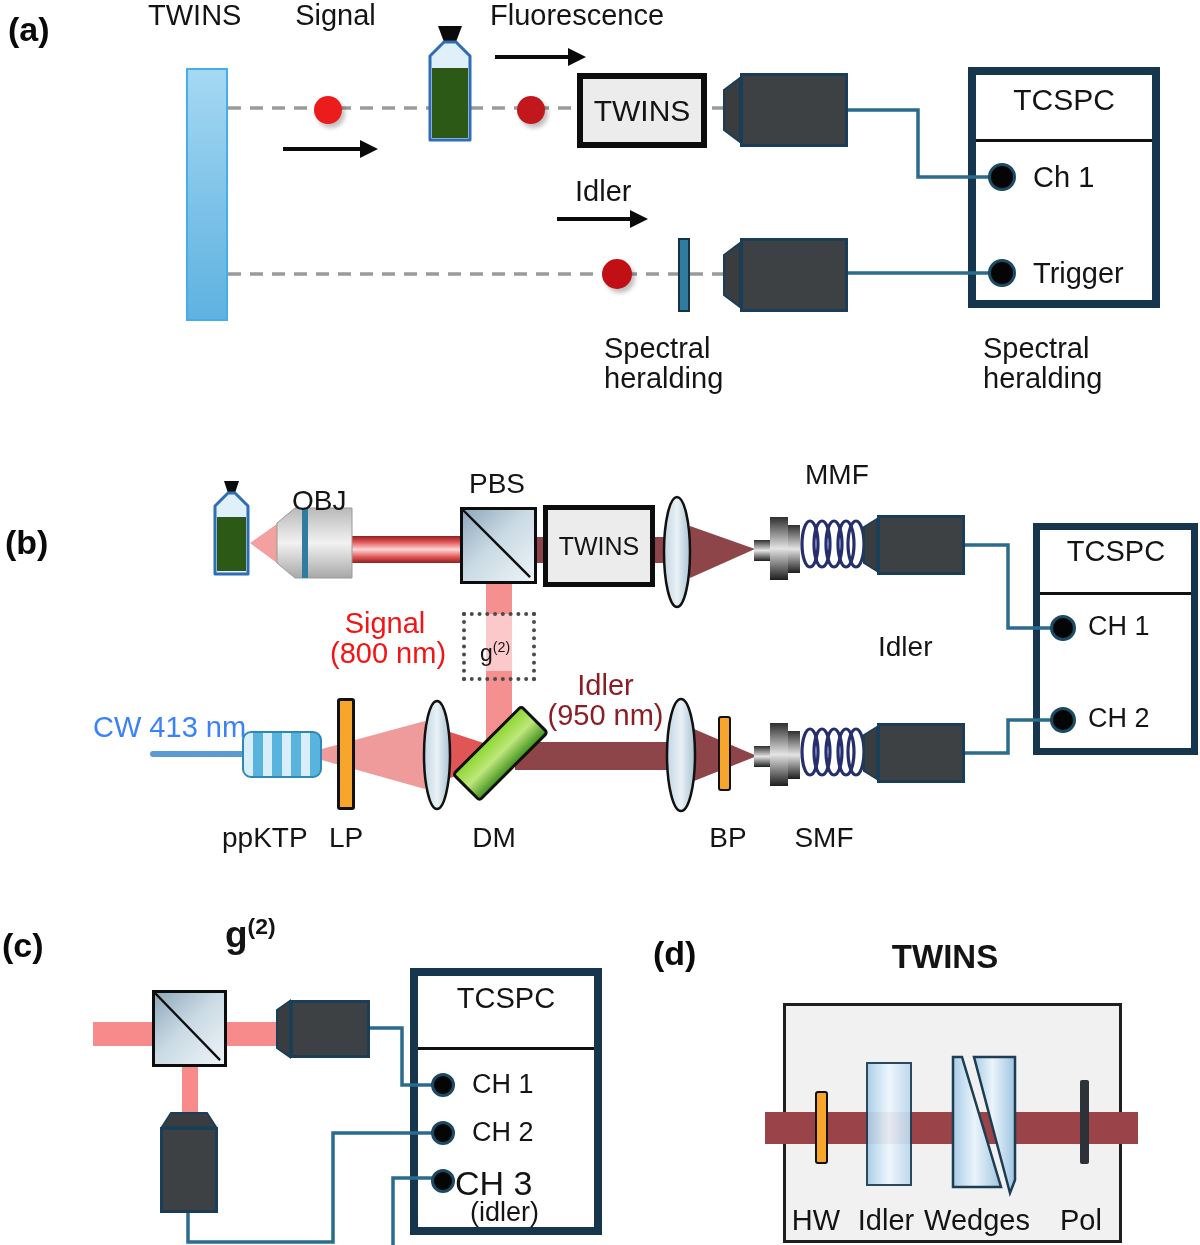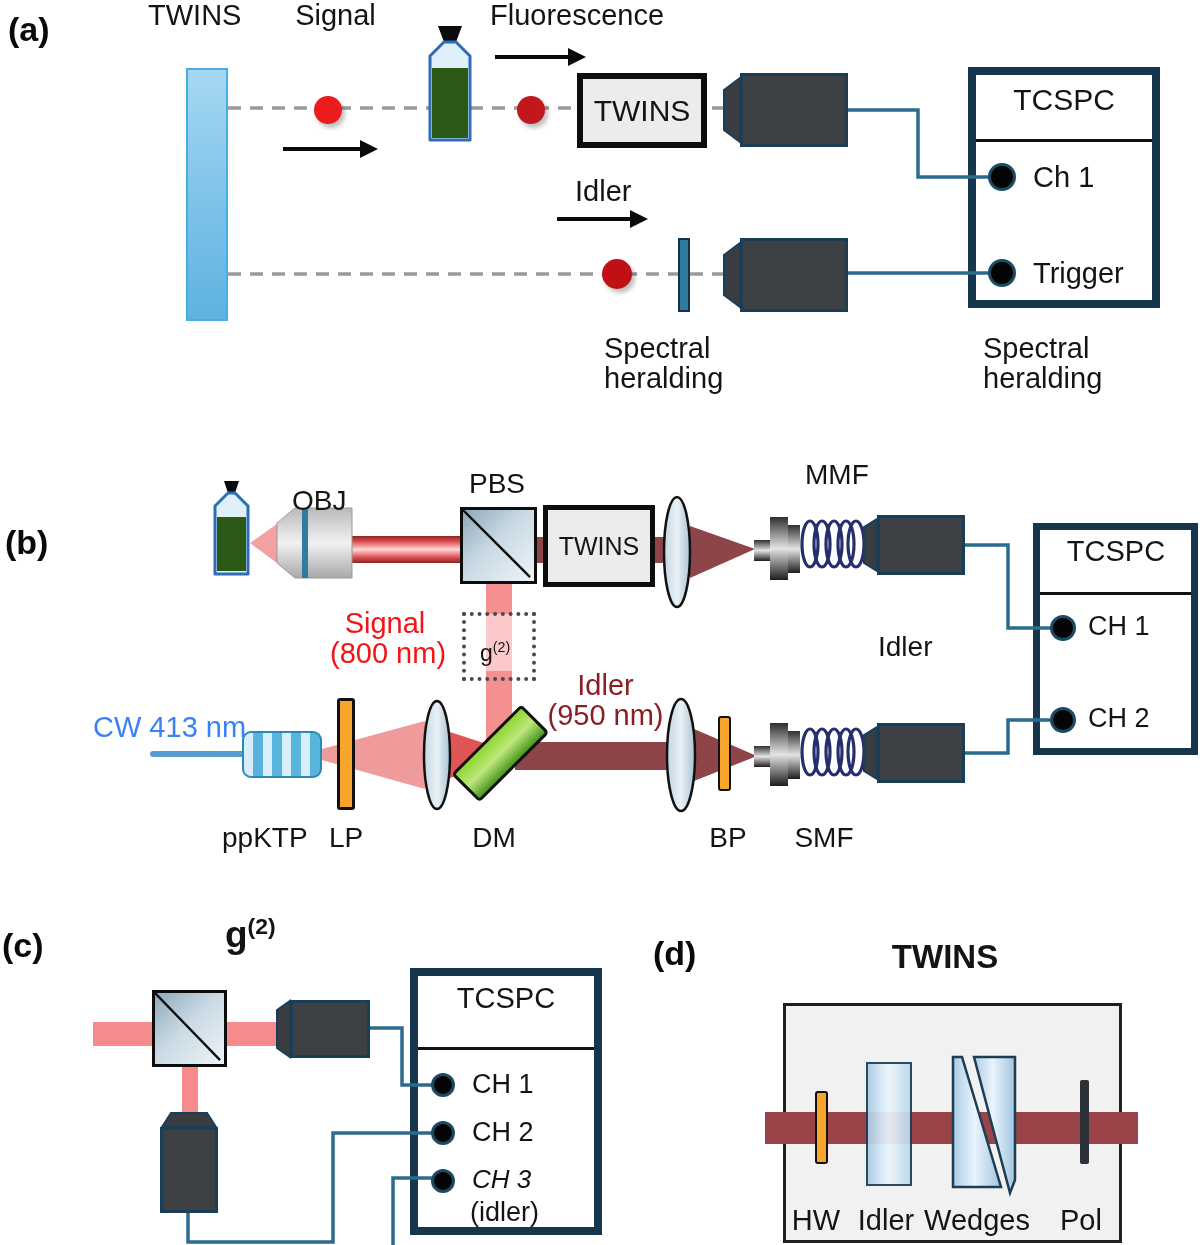--- a/index.html
+++ b/index.html
@@ -284,21 +284,21 @@
   <div class="box detector" style="left:160px;top:1127px;width:58px;height:86px;"></div>
 
   <div class="box tcspc" style="left:410px;top:968px;width:192px;height:267px;"></div>
   <div class="lbl center" style="left:420px;top:983px;width:172px;font-size:29px;">TCSPC</div>
   <div class="divider" style="left:418px;top:1047px;width:176px;"></div>
   <div class="port" style="left:431px;top:1073px;width:24px;height:24px;"></div>
   <div class="lbl" style="left:472px;top:1070px;font-size:27px;">CH 1</div>
   <div class="port" style="left:431px;top:1121px;width:24px;height:24px;"></div>
   <div class="lbl" style="left:472px;top:1118px;font-size:27px;">CH 2</div>
   <div class="port" style="left:431px;top:1169px;width:24px;height:24px;"></div>
-  <div class="lbl" style="left:472px;top:1166px;font-size:26px;font-style:italic;">CH 3</div>
+  <div class="lbl" style="left:455px;top:1166px;font-size:34px;">CH 3</div>
   <div class="lbl" style="left:470px;top:1198px;font-size:27px;">(idler)</div>
 
   <div class="tag" style="left:653px;top:934px;">(d)</div>
   <div class="lbl center" style="left:870px;top:940px;width:150px;font-size:33px;font-weight:bold;">TWINS</div>
 
   <div class="box dbox" style="left:783px;top:1003px;width:339px;height:240px;z-index:2;"></div>
   <div class="beam beam-maroon" style="left:765px;top:1112px;width:373px;height:32px;background:#9a4449;"></div>
 
   <div class="box orange-el" style="left:815px;top:1091px;width:13px;height:73px;border-width:2px;z-index:4;"></div>
   <div class="box" style="left:866px;top:1062px;width:46px;height:124px;z-index:4;border:2.5px solid #1d3d52;background:linear-gradient(90deg,#a9cce6 0%,#d9ecf8 35%,#eef6fc 50%,#bcd8ee 100%);opacity:0.93;"></div>

